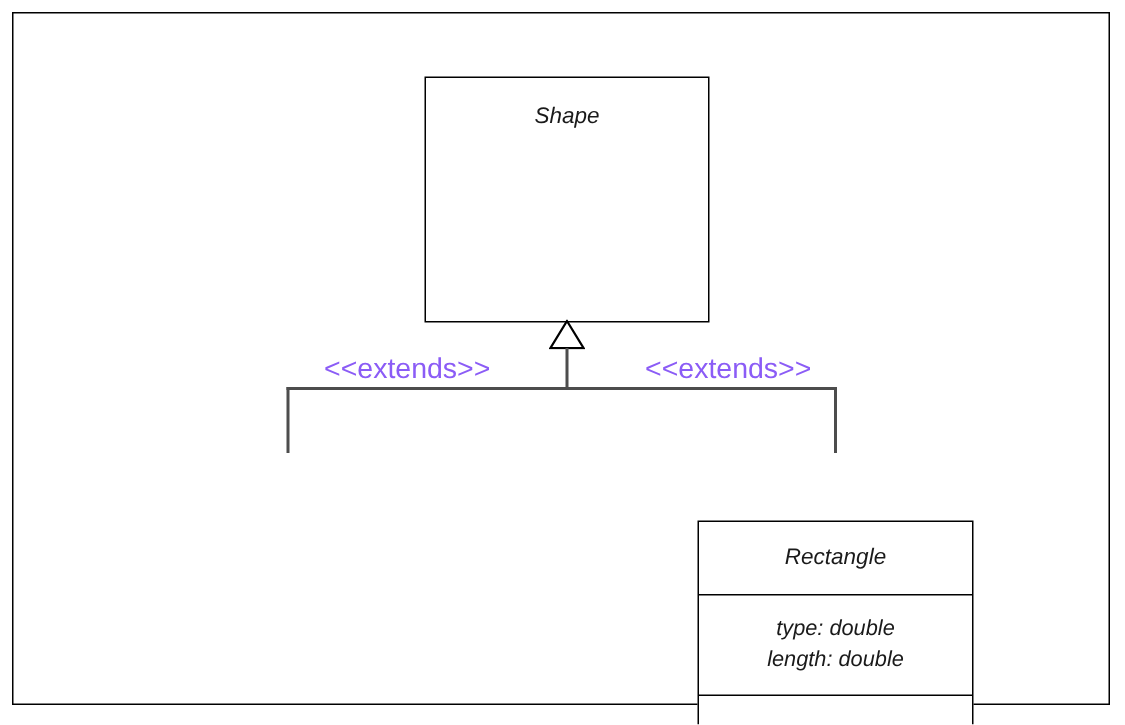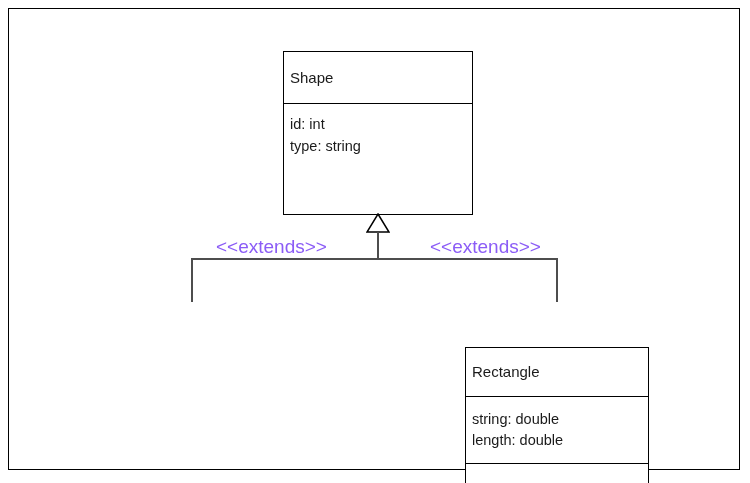--- a/index.html
+++ b/index.html
@@ -32,27 +32,28 @@
     box-sizing: border-box;
     border: 1.5px solid #000000;
     background: #ffffff;
     display: flex;
     flex-direction: column;
   }
   .uml-compartment {
     box-sizing: border-box;
     display: flex;
     flex-direction: column;
-    align-items: flex-start;
+    align-items: center;
     justify-content: center;
     color: #1a1a1a;
     font-size: 14.5px;
     line-height: 1.45;
     text-align: center;
     padding: 0 6px;
+    font-style: italic;
   }
   .uml-compartment + .uml-compartment {
     border-top: 1.5px solid #000000;
   }
   .uml-name {
     font-size: 15px;
   }
   .uml-compartment .attr-line {
     display: block;
     white-space: nowrap;
@@ -130,24 +131,20 @@
 <body>
 
 <div id="canvas">
 
   <div class="outer-frame"></div>
 
   <div class="uml-class" id="shape-class">
     <div class="uml-compartment uml-name" id="shape-name-compartment">
       <span class="attr-line">Shape</span>
     </div>
-    <div class="uml-compartment" id="shape-attrs-compartment">
-      <span class="attr-line">id: int</span>
-      <span class="attr-line">type: string</span>
-    </div>
   </div>
 
   <div id="inheritance-triangle">
     <svg width="24" height="20" viewBox="0 0 24 20" xmlns="http://www.w3.org/2000/svg">
       <polygon points="12,1 23,19 1,19" fill="#ffffff" stroke="#000000" stroke-width="1.5"></polygon>
     </svg>
   </div>
 
   <div class="conn conn-v" id="stub-to-bus"></div>
   <div class="conn conn-h" id="bus-bar"></div>
@@ -156,19 +153,19 @@
 
   <span class="stereotype-label" id="extends-label-left">&lt;&lt;extends&gt;&gt;</span>
   <span class="stereotype-label" id="extends-label-right">&lt;&lt;extends&gt;&gt;</span>
 
 
   <div class="uml-class" id="rectangle-class">
     <div class="uml-compartment uml-name" id="rectangle-name-compartment">
       <span class="attr-line">Rectangle</span>
     </div>
     <div class="uml-compartment" id="rectangle-attrs-compartment">
-      <span class="attr-line">string: double</span>
+      <span class="attr-line">type: double</span>
       <span class="attr-line">length: double</span>
     </div>
     <div class="uml-compartment" id="rectangle-methods-compartment"></div>
   </div>
 
 </div>
 
 </body></html>

